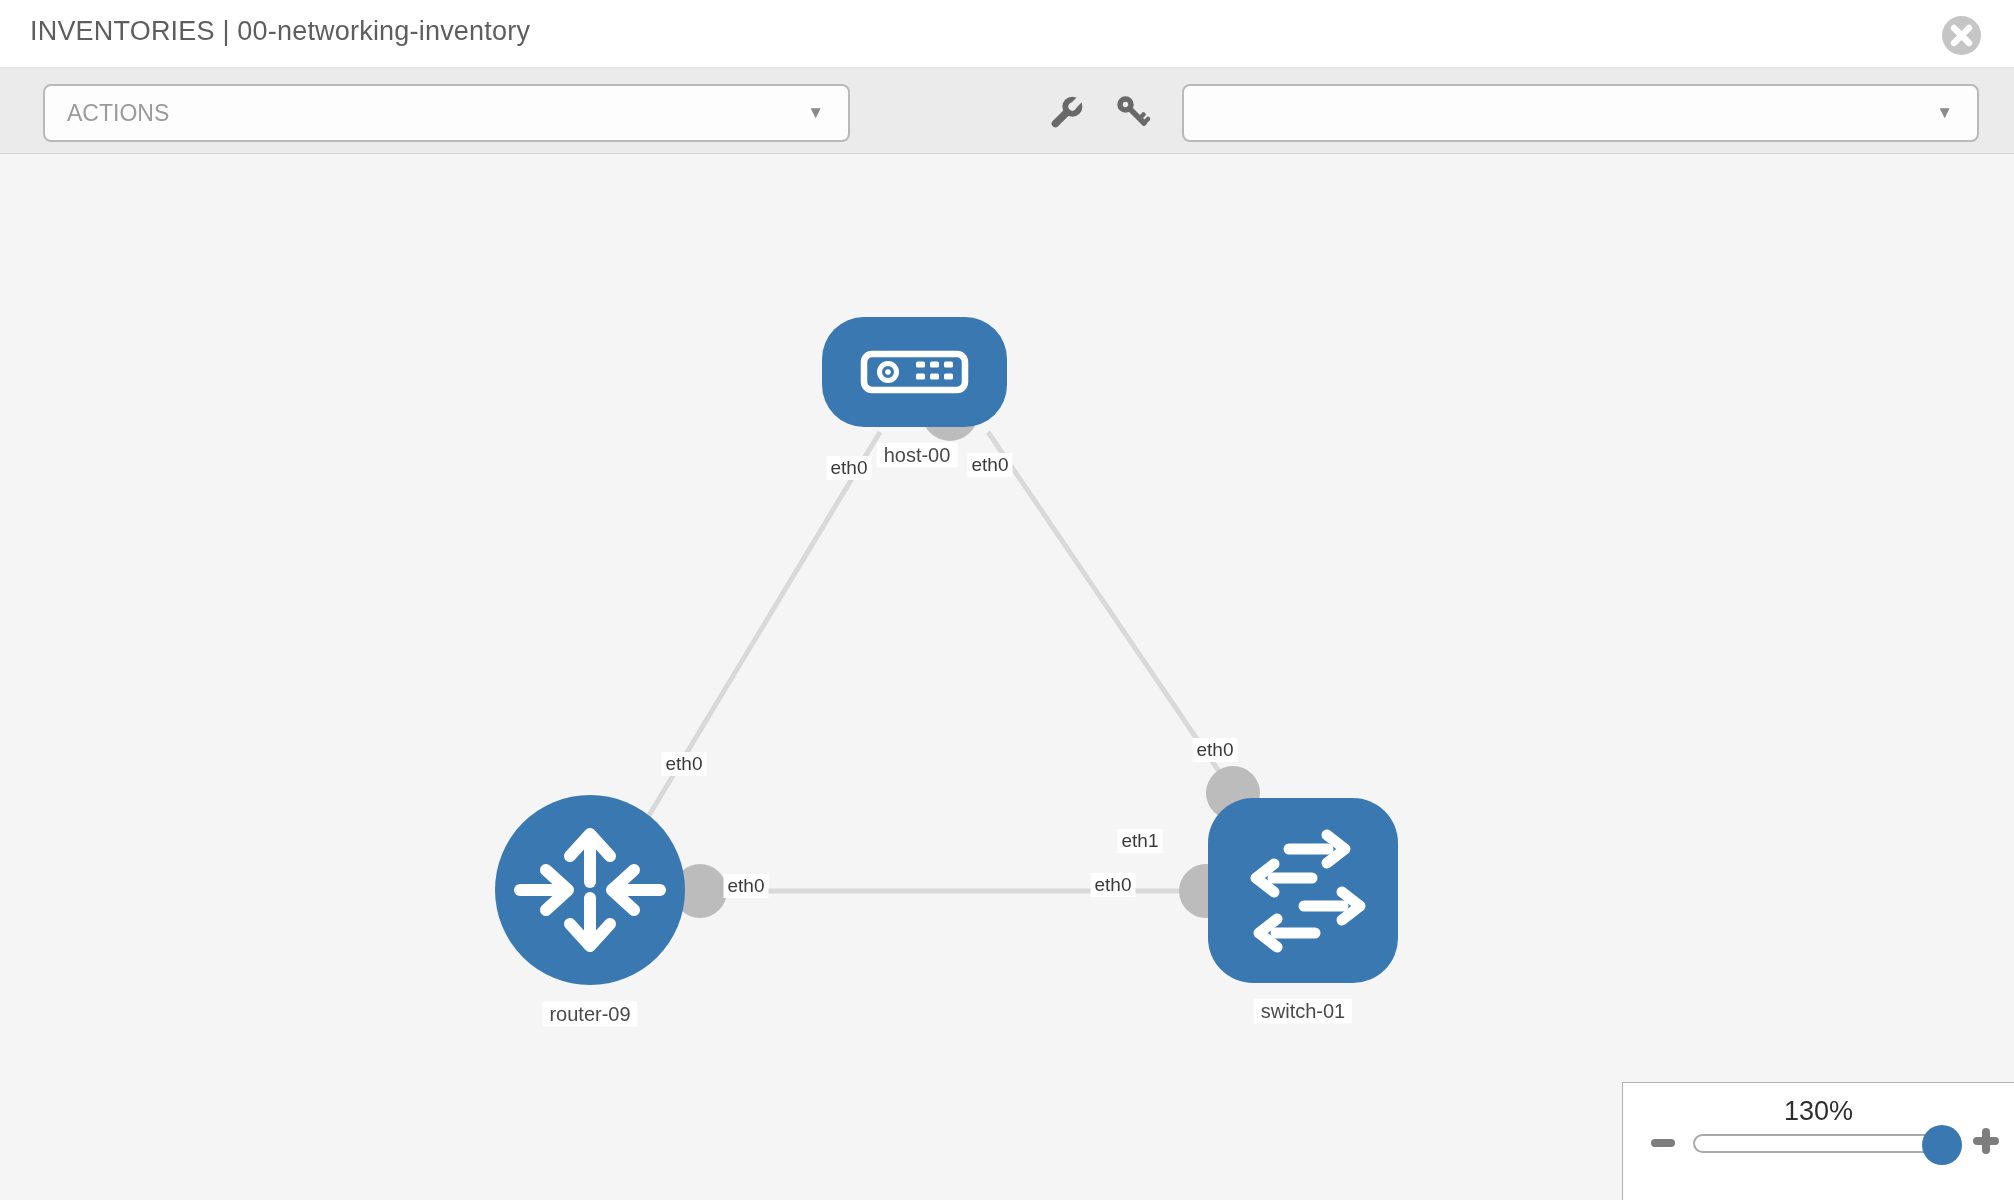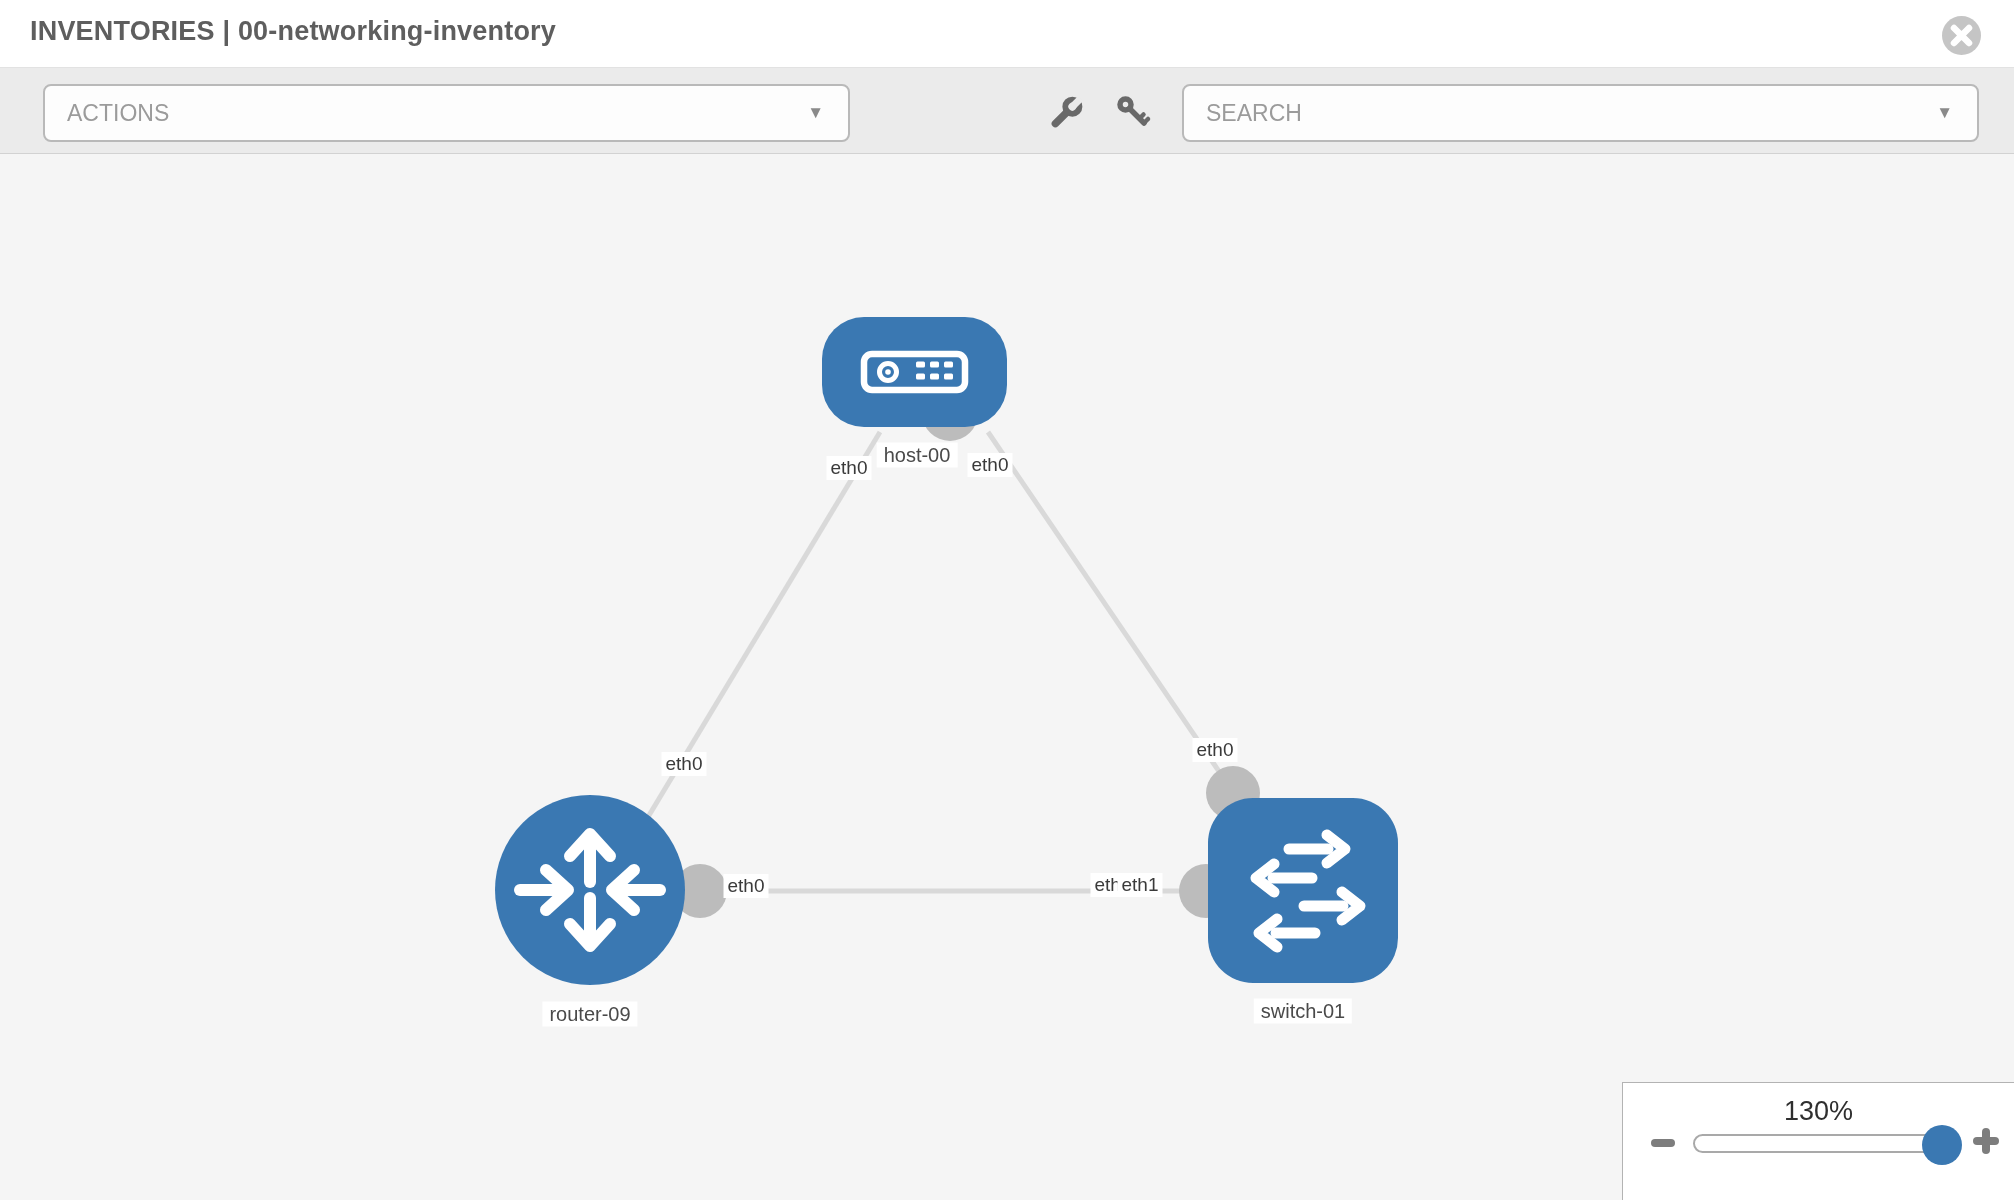--- a/index.html
+++ b/index.html
@@ -10,21 +10,21 @@
     background:#f5f5f5;
   }
 
   
   .header {
     position:absolute; top:0; left:0; right:0; height:68px;
     background:#ffffff; border-bottom:1px solid #e2e2e2; z-index:10;
   }
   .page-title {
     position:absolute; left:30px; top:16px;
-    font-size:27px; font-weight:700; color:#5e5e5e; letter-spacing:.2px;
+    font-size:27px; font-weight:400; color:#5e5e5e; letter-spacing:.2px;
     white-space:nowrap;
   }
   .close-btn { position:absolute; right:33px; top:16px; width:39px; height:39px; cursor:pointer; }
 
   
   .toolbar {
     position:absolute; top:68px; left:0; right:0; height:86px;
     background:#ebebeb; border-bottom:1px solid #d2d2d2; z-index:10;
   }
   .select-box {
@@ -152,21 +152,21 @@
 <div class="labels">
   <div class="glabel iface-label" style="left:849px; top:468px;">eth0</div>
   <div class="glabel node-label" style="left:917px; top:455px;">host-00</div>
   <div class="glabel iface-label" style="left:990px; top:465px;">eth0</div>
 
   <div class="glabel iface-label" style="left:684px; top:764px;">eth0</div>
   <div class="glabel iface-label" style="left:1215px; top:750px;">eth0</div>
 
   <div class="glabel iface-label" style="left:746px; top:886px;">eth0</div>
   <div class="glabel iface-label" style="left:1113px; top:885px;">eth0</div>
-  <div class="glabel iface-label" style="left:1140px; top:885px;">eth1</div>
+  <div class="glabel iface-label" style="left:1140px; top:841px;">eth1</div>
 
   <div class="glabel node-label" style="left:590px; top:1014px;">router-09</div>
   <div class="glabel node-label" style="left:1303px; top:1011px;">switch-01</div>
 </div>
 
 <div class="header">
   <div class="page-title">INVENTORIES | 00-networking-inventory</div>
   <svg class="close-btn" viewBox="0 0 39 39">
     <circle cx="19.5" cy="19.5" r="19.5" fill="#c5c5c5"></circle>
     <path d="M12 12 L27 27 M27 12 L12 27" stroke="#ffffff" stroke-width="6.5" stroke-linecap="round"></path>
@@ -191,21 +191,20 @@
   <svg class="tool-btn tool-key" viewBox="0 0 40 40">
     <g transform="translate(19,19)" fill="none" stroke="#696969" stroke-linecap="round">
       <circle cx="-7.5" cy="-7.5" r="5.5" stroke-width="5.5"></circle>
       <path d="M-3.5 -3.5 L11 11" stroke-width="5.5"></path>
       <path d="M6.5 6.5 L10.5 2.5" stroke-width="4.5"></path>
       <path d="M11 11 L15 7" stroke-width="4.5"></path>
     </g>
   </svg>
 
   <div class="select-box search-box">
-    <input type="text" value="" placeholder="SEARCH" style="">
     <span class="caret">▼</span>
   </div>
 </div>
 
 <div class="zoom-panel">
   <div class="zoom-level">130%</div>
   <div class="zoom-minus"></div>
   <div class="zoom-track">
     <div class="zoom-thumb"></div>
   </div>

